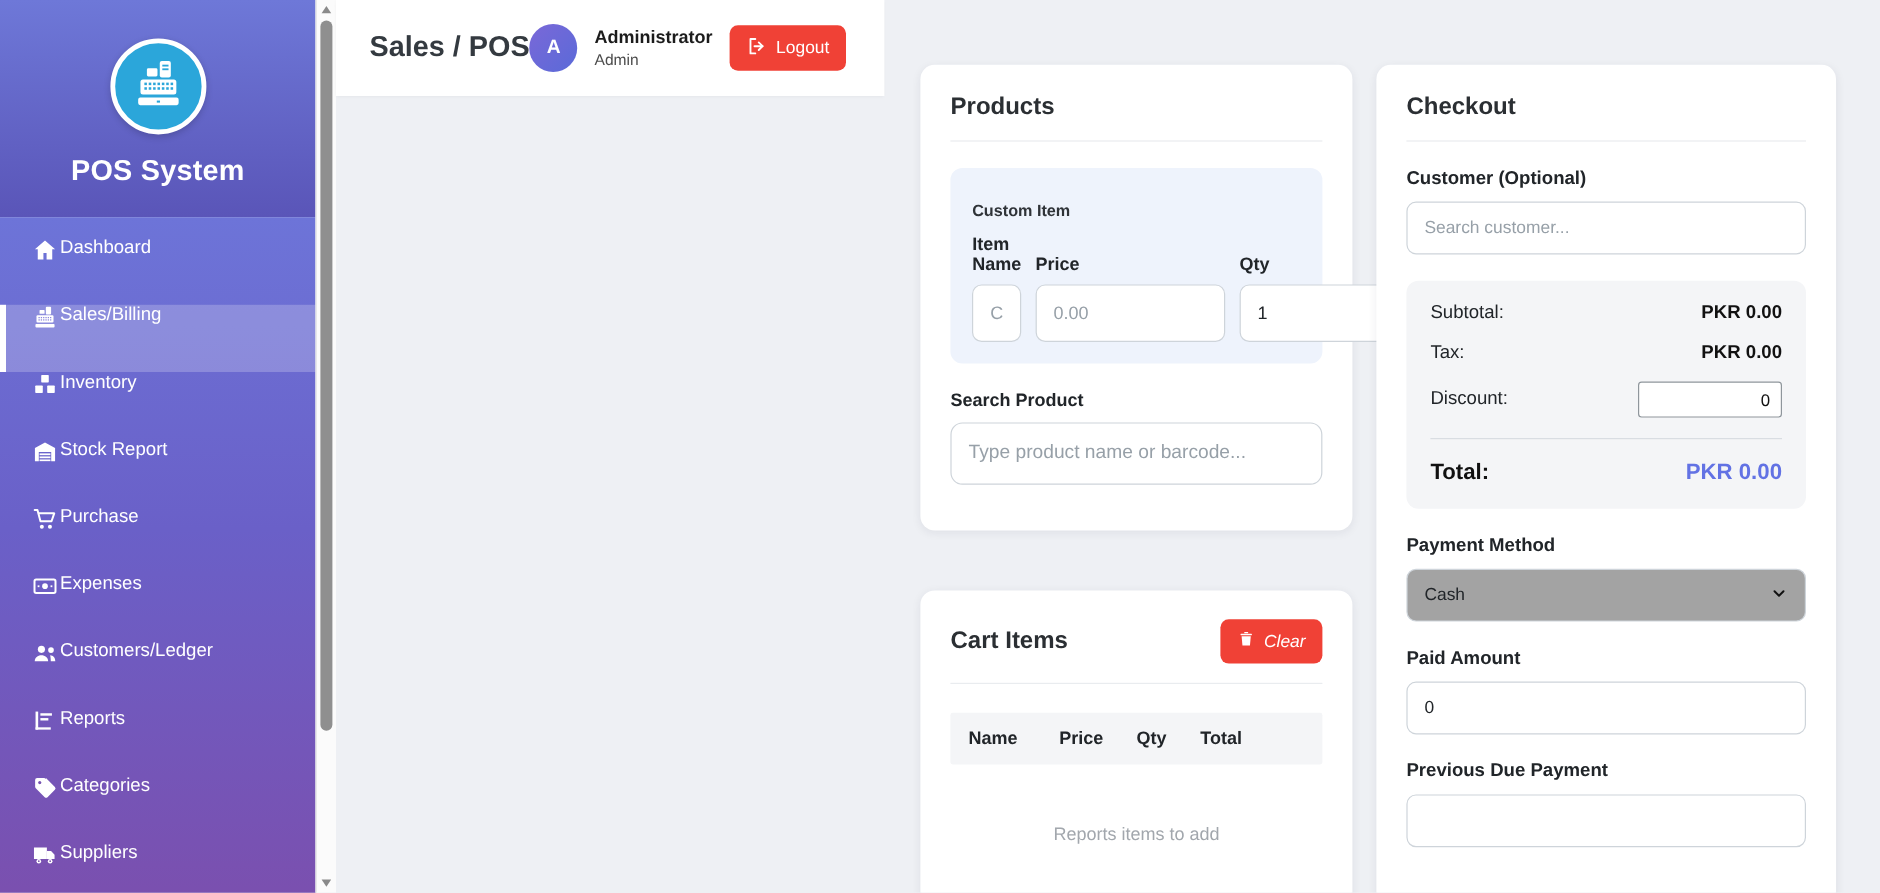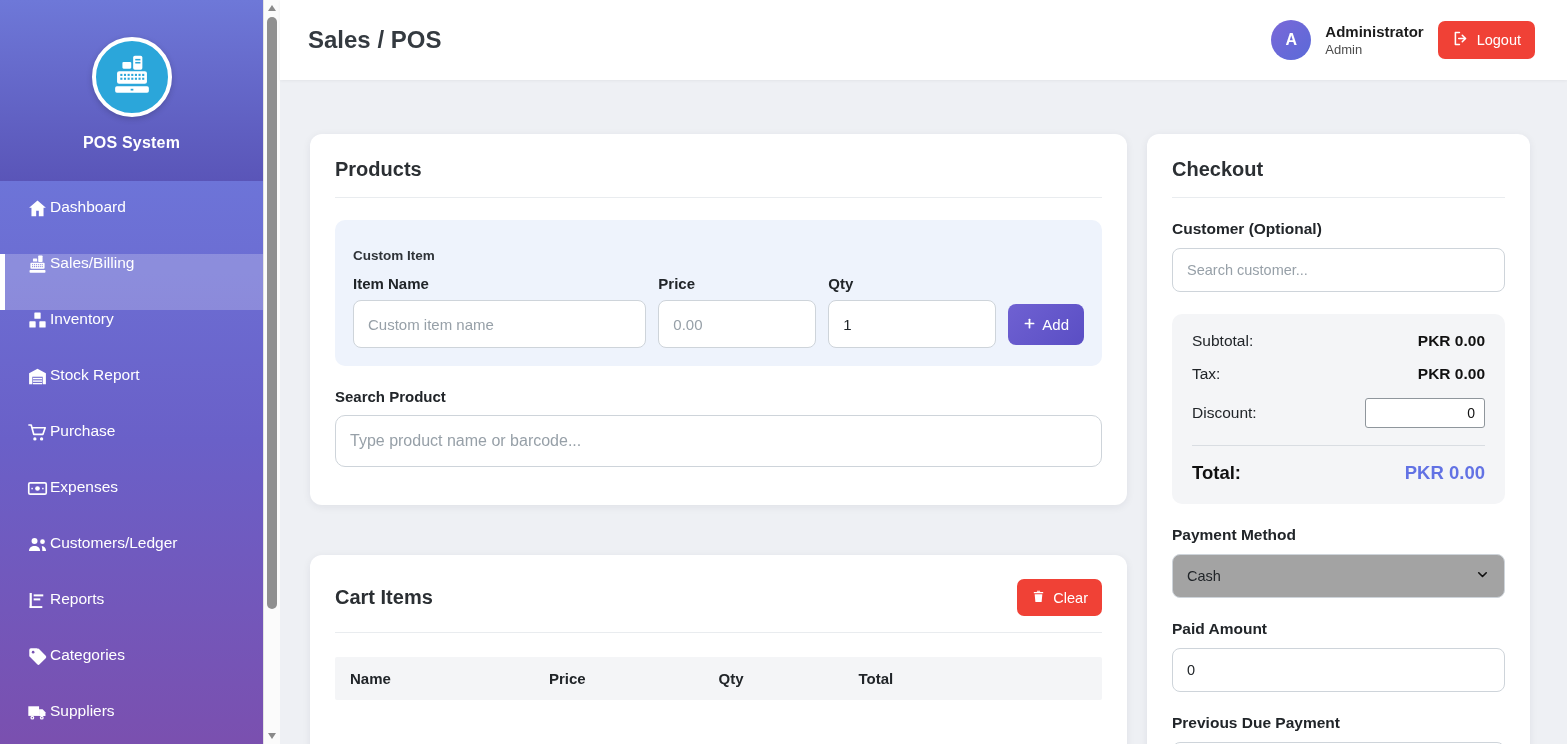--- a/index.html
+++ b/index.html
@@ -6,37 +6,37 @@
   html, body { width: 1567px; height: 744px; overflow: hidden; }
   body { font-family: "Liberation Sans", sans-serif; background: #eef0f4; }
   .app { display: flex; width: 1567px; height: 744px; }
 
   
   .sidebar { width: 263px; flex: none; display: flex; flex-direction: column; color: #fff; }
   .sidebar-header { height: 181px; flex: none; background: linear-gradient(180deg, #6e78d8 0%, #5a55b8 100%);
     display: flex; flex-direction: column; align-items: center; justify-content: center; gap: 17px; padding-top: 8px; }
   .logo-circle { width: 80px; height: 80px; border-radius: 50%; background: #2ba6da; border: 4px solid #fff;
     display: flex; align-items: center; justify-content: center; box-shadow: 0 2px 6px rgba(0,0,0,0.18); }
-  .sidebar-title { font-size: 16px; font-weight: bold; letter-spacing: .2px; }
+  .sidebar-title { font-size: 24px; font-weight: bold; letter-spacing: .2px; }
   .sidebar-nav { flex: 1; background: linear-gradient(180deg, #6d74d8 0%, #6a60c8 45%, #7b4fae 100%); padding-top: 17px; }
   .nav-item { height: 56px; display: flex; align-items: flex-start; gap: 2px; padding: 0 18px 0 27px;
     font-size: 15.5px; color: #fff; cursor: pointer; }
   .nav-item .nicon { width: 21px; height: 21px; flex: none; display: flex; align-items: center; justify-content: center; }
   .nav-item .nicon svg { width: 21px; height: 21px; fill: #fff; }
   .nav-item.active { background: rgba(255,255,255,0.22); border-left: 5px solid #fff; padding-left: 22px; }
 
   
   .side-scrollbar { width: 17px; flex: none; background: #fbfbfb; border-left: 1px solid #e3e3e3; position: relative; }
   .sb-arrow { position: absolute; left: 4px; width: 0; height: 0; border-left: 4.5px solid transparent; border-right: 4.5px solid transparent; }
   .sb-arrow.up { top: 5px; border-bottom: 6px solid #8a8a8a; }
   .sb-arrow.down { bottom: 5px; border-top: 6px solid #8a8a8a; }
   .sb-thumb { position: absolute; top: 17px; left: 3px; width: 10px; height: 592px; background: #8f8f8f; border-radius: 6px; }
 
   
-  .main { flex: 1; display: flex; flex-direction: column; min-width: 0; }
+  .main { flex: 1; display: flex; flex-direction: row; min-width: 0; }
   .topbar { height: 80px; flex: none; background: #fff; display: flex; align-items: center; justify-content: space-between;
     padding: 0 32px 0 28px; box-shadow: 0 1px 3px rgba(0,0,0,0.05); position: relative; z-index: 2; }
   .page-title { font-size: 24px; font-weight: bold; color: #343a40; }
   .user-area { display: flex; align-items: center; gap: 14px; }
   .avatar { width: 40px; height: 40px; border-radius: 50%; background: linear-gradient(135deg, #7a68d8, #5a6ad8);
     color: #fff; font-weight: bold; font-size: 16px; display: flex; align-items: center; justify-content: center; }
   .user-name { font-size: 15px; font-weight: bold; color: #1c1c1c; line-height: 1.35; }
   .user-role { font-size: 13px; color: #4c4c4c; line-height: 1.2; }
   .logout-btn { background: #f04136; color: #fff; border: none; border-radius: 7px; padding: 0 14px; height: 38px;
     font-size: 14.5px; font-family: inherit; display: flex; align-items: center; gap: 8px; cursor: pointer; }
@@ -64,21 +64,21 @@
   .add-btn { height: 41px; flex: none; padding: 0 15px; margin-bottom: 3px; border: none; border-radius: 8px;
     background: linear-gradient(135deg, #6f61d2, #5a4ec4); color: #fff; font-size: 15px; font-family: inherit;
     display: flex; align-items: center; gap: 6px; cursor: pointer; }
   .search-label { font-size: 15px; font-weight: 600; color: #212529; margin: 22px 0 10px; }
   .search-inp { height: 52px; border-radius: 10px; font-size: 16px; }
 
   
   .cart-card { flex: none; height: 380px; }
   .cart-head { display: flex; align-items: center; justify-content: space-between; }
   .clear-btn { background: #f04136; color: #fff; border: none; border-radius: 7px; height: 37px; padding: 0 14px;
-    font-size: 14.5px; font-family: inherit; display: flex; align-items: center; gap: 7px; cursor: pointer; }
+    font-size: 14.5px; font-family: inherit; display: flex; align-items: center; gap: 7px; cursor: pointer; font-style: italic; }
   .cart-table-head { display: grid; grid-template-columns: 27% 23% 19% 31%; background: #f4f5f7;
     padding: 13px 15px; margin-top: 24px; font-size: 15px; font-weight: 600; color: #212529; border-radius: 2px; }
   .cart-empty { text-align: center; color: #a2a7ad; font-size: 15px; padding: 50px 0 30px; }
 
   
   .checkout-card { height: 800px; }
   .sec-label { font-size: 15.5px; font-weight: 600; color: #212529; margin: 22px 0 10px; }
   .chk-inp { height: 44px; border-radius: 8px; font-size: 14.5px; }
   .summary { background: #f4f5f7; border-radius: 10px; padding: 18px 20px 20px; margin-top: 22px; }
   .srow { display: flex; align-items: center; justify-content: space-between; font-size: 15.5px; color: #212529; margin-bottom: 15px; }

